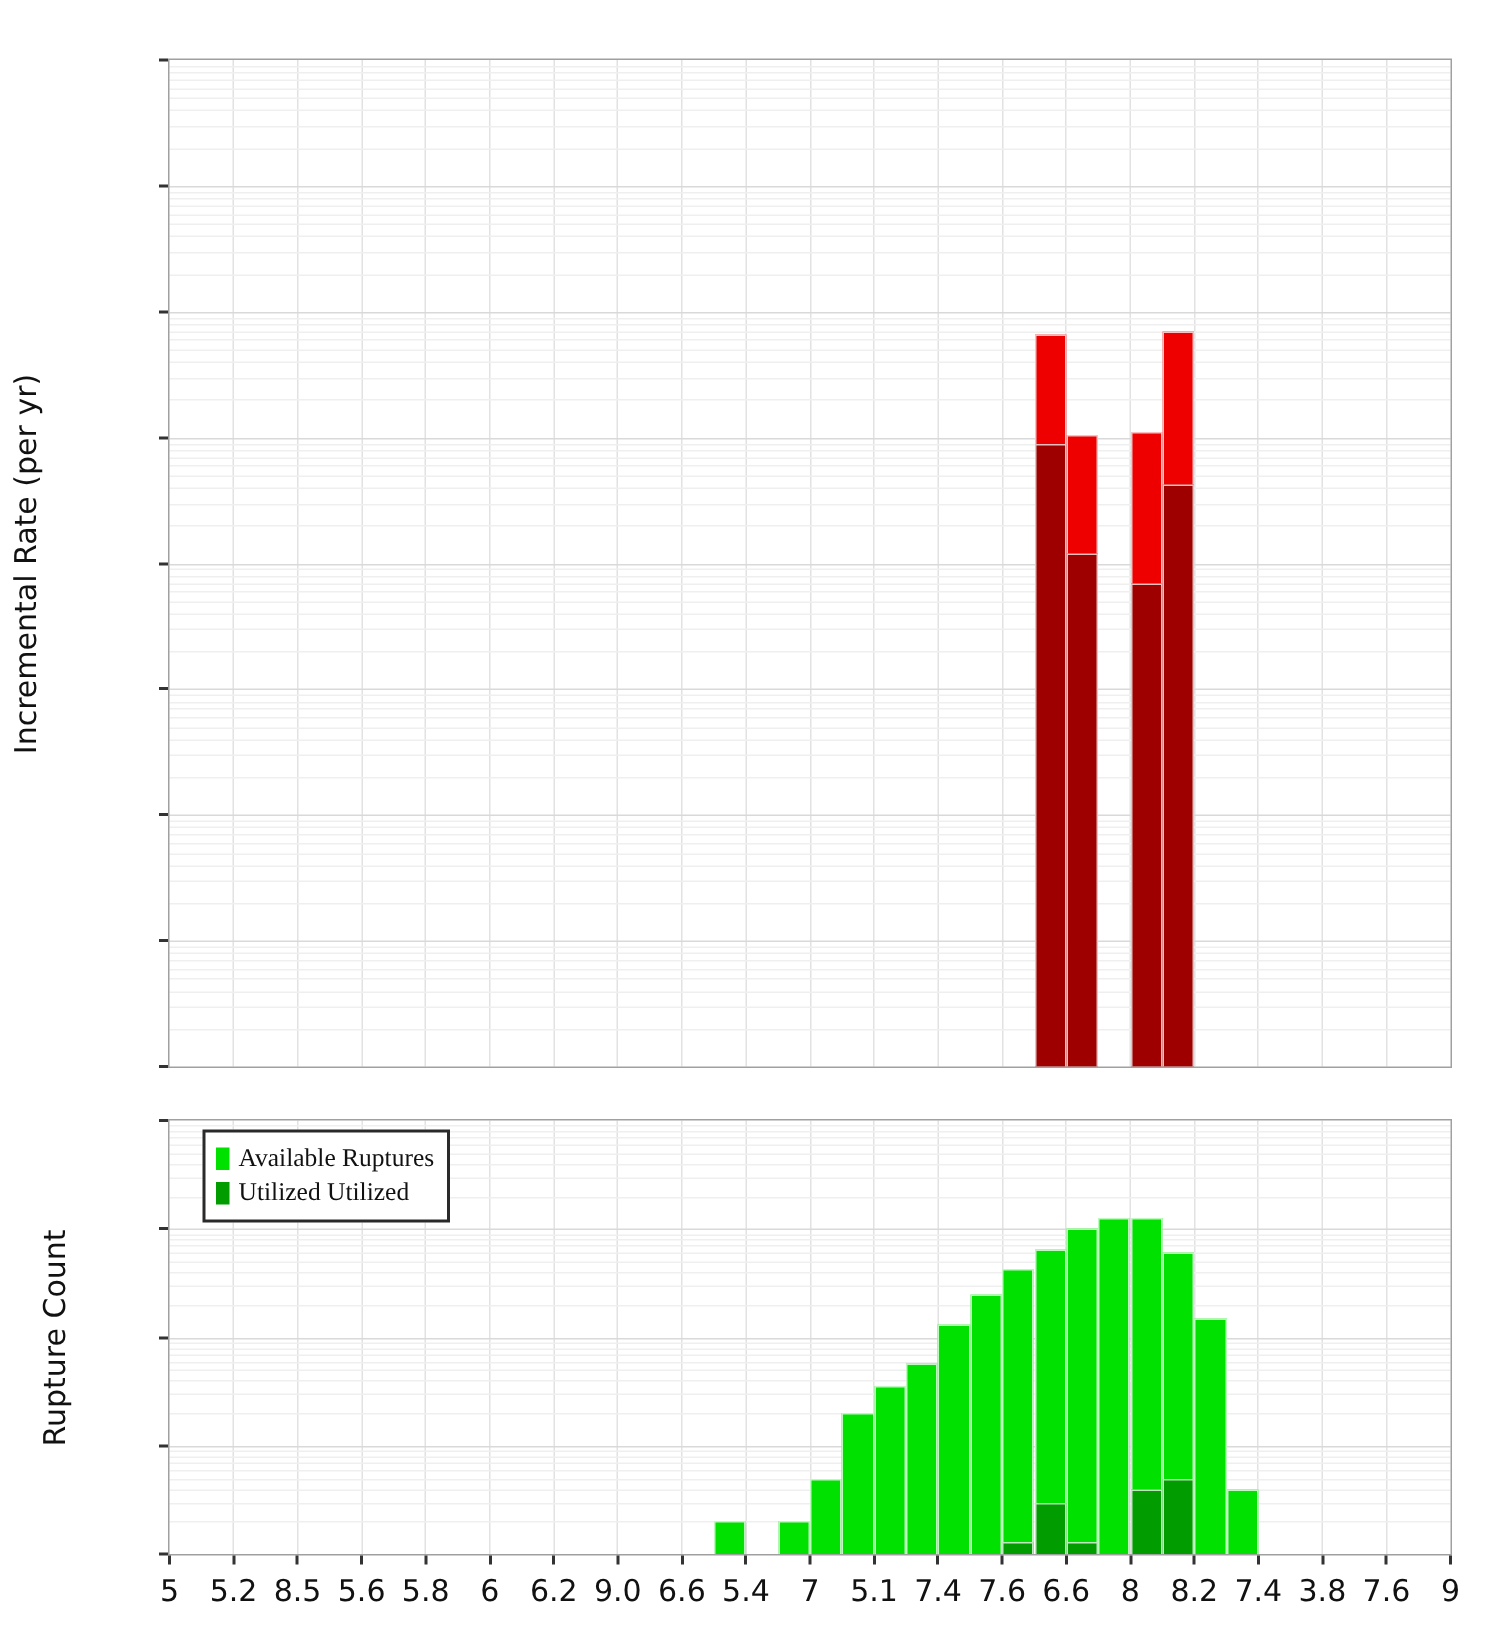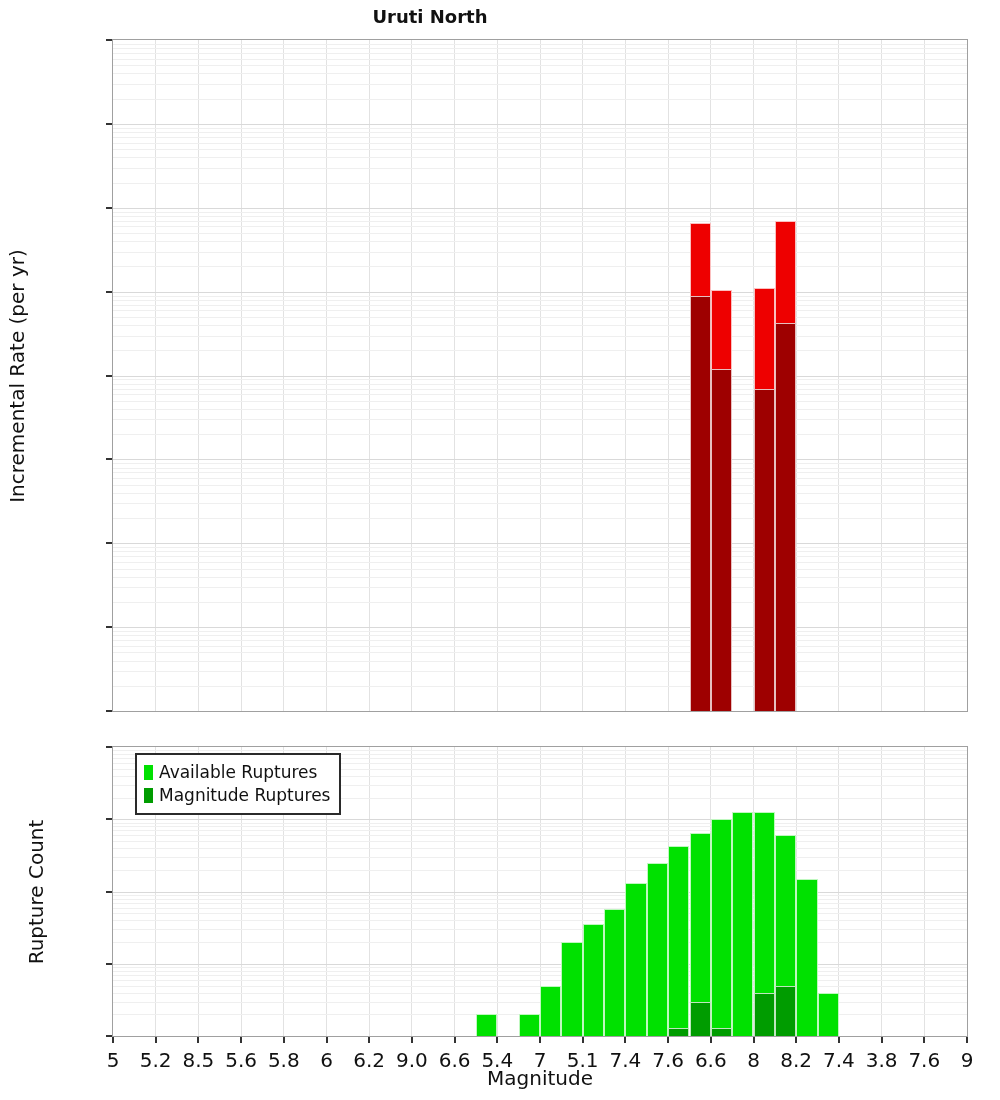--- a/index.html
+++ b/index.html
@@ -12,30 +12,28 @@
         transform:translate(-50%,-50%) rotate(-90deg);}
   .xlab{position:absolute;left:113px;top:1066px;width:854px;text-align:center;font-size:20px;}
   .panel-frame{position:absolute;border:1.5px solid #a0a0a0;background:none;pointer-events:none;}
   .grid{position:absolute;}
   .bar{position:absolute;box-sizing:border-box;border:1px solid rgba(255,255,255,0.75);border-bottom:none;}
   .tick{position:absolute;background:#333;}
   .xt{position:absolute;width:60px;text-align:center;font-size:20px;}
   .lg{position:absolute;background:#ffffff;border:2px solid #2a2a2a;padding:4px 9px 5px 7px;}
   .lgr{display:flex;align-items:center;margin:3px 0;}
   .lgs{display:inline-block;width:9px;height:15px;margin-right:6px;flex:0 0 auto;}
-  .lgl{font-size:17px;white-space:nowrap;}
+  .lgl{font-size:17px;white-space:nowrap;font-family:Liberation Serif, serif;}
 </style>
 </head>
 <body>
 
 <div class="fig">
-  <div class="title">Uruti North</div>
   <div class="ylab" style="left:17px;top:376px;">Incremental Rate (per yr)</div>
   <div class="ylab" style="left:36px;top:892px;">Rupture Count</div>
-  <div class="xlab">Magnitude</div>
   <div id="panels">
       <div style="position: absolute; left: 0px; top: 0px;">
         <div class="grid" style="left: 155.2px; top: 40px; width: 1px; height: 671px; background: rgb(226, 226, 226);"></div>
         <div class="grid" style="left: 197.9px; top: 40px; width: 1px; height: 671px; background: rgb(226, 226, 226);"></div>
         <div class="grid" style="left: 240.6px; top: 40px; width: 1px; height: 671px; background: rgb(226, 226, 226);"></div>
         <div class="grid" style="left: 283.3px; top: 40px; width: 1px; height: 671px; background: rgb(226, 226, 226);"></div>
         <div class="grid" style="left: 326px; top: 40px; width: 1px; height: 671px; background: rgb(226, 226, 226);"></div>
         <div class="grid" style="left: 368.7px; top: 40px; width: 1px; height: 671px; background: rgb(226, 226, 226);"></div>
         <div class="grid" style="left: 411.4px; top: 40px; width: 1px; height: 671px; background: rgb(226, 226, 226);"></div>
         <div class="grid" style="left: 454.1px; top: 40px; width: 1px; height: 671px; background: rgb(226, 226, 226);"></div>
@@ -264,18 +262,18 @@
         <div class="xt" style="left: 894.3px; top: 1048px;">7.6</div>
         <div class="tick" style="left: 966px; top: 1037px; width: 2px; height: 6px;"></div>
         <div class="xt" style="left: 937px; top: 1048px;">9</div>
         <div class="lg" style="left: 135px; top: 753px;">
           <div class="lgr">
             <div class="lgs" style="background: rgb(0, 225, 0);"></div>
             <div class="lgl">Available Ruptures</div>
           </div>
           <div class="lgr">
             <div class="lgs" style="background: rgb(0, 156, 0);"></div>
-            <div class="lgl">Magnitude Ruptures</div>
+            <div class="lgl">Utilized Utilized</div>
           </div>
         </div>
       </div>
     </div>
 </div>
 
 </body></html>

